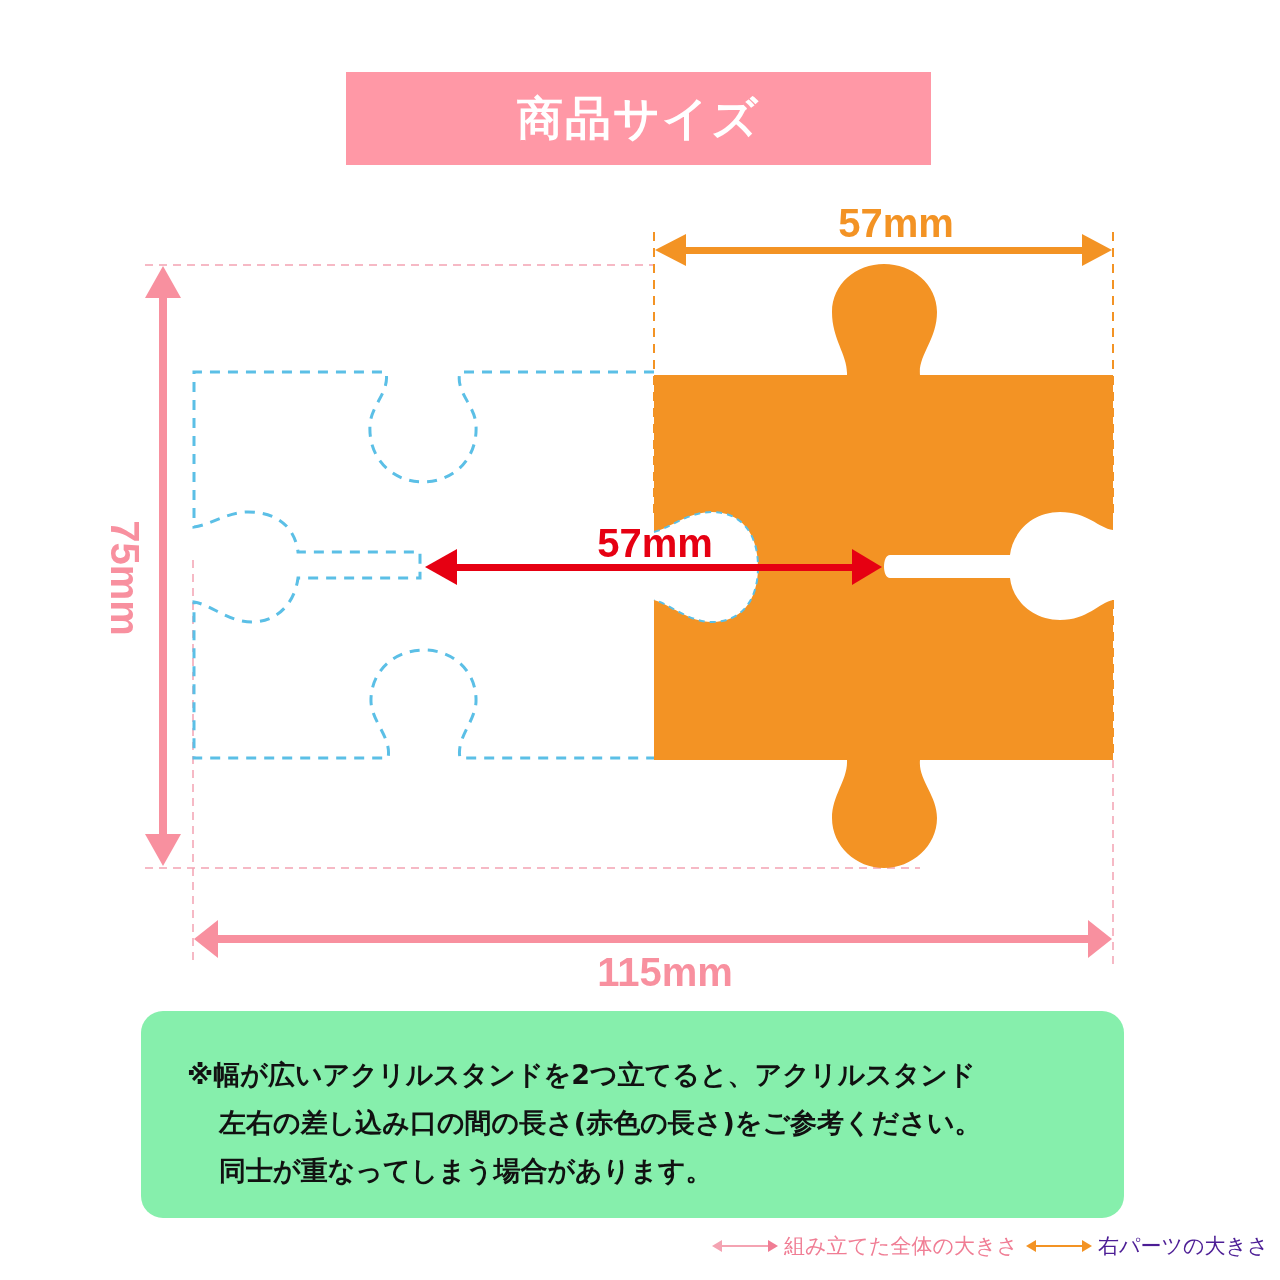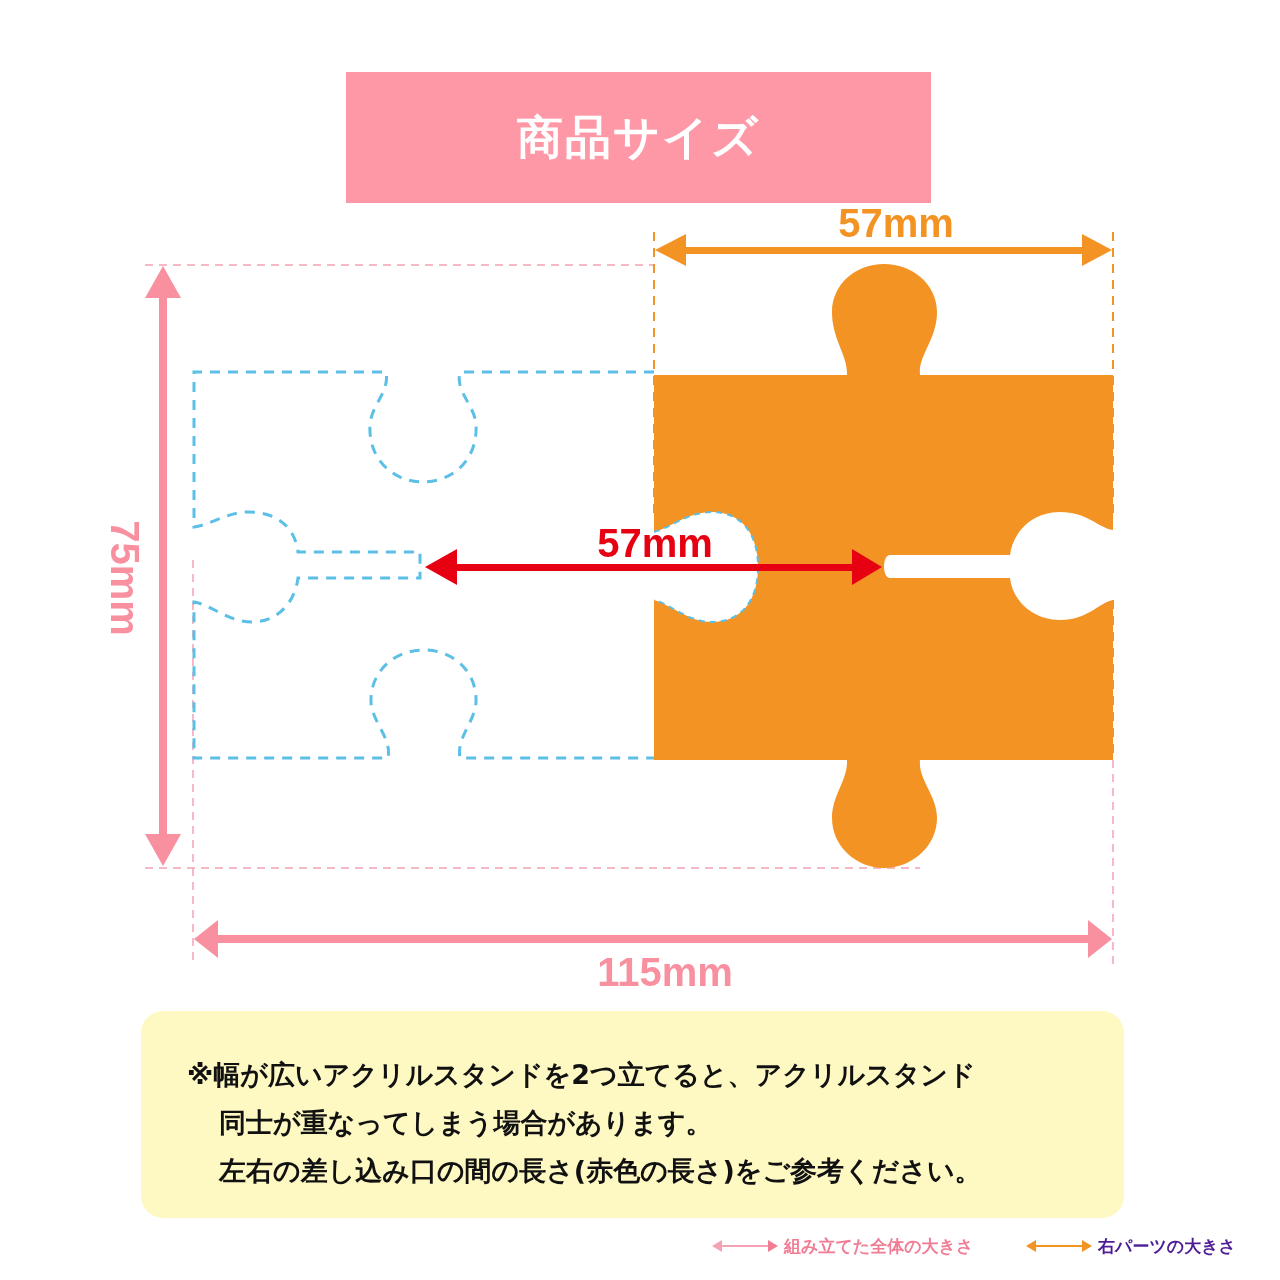--- a/index.html
+++ b/index.html
@@ -1,29 +1,29 @@
 <!DOCTYPE html>
 <html><head>
   <meta charset="utf-8">
   <style>
     html, body { margin: 0; padding: 0; background: #ffffff; }
     body { width: 1280px; height: 1280px; position: relative; overflow: hidden;
            font-family: "DejaVu Sans", sans-serif; }
-    .title-banner { position: absolute; left: 346px; top: 72px; width: 585px; height: 131px;
+    .title-banner { position: absolute; left: 346px; top: 72px; width: 585px; height: 93px;
                     background: #ff98a6; display: flex; align-items: center; justify-content: center; }
     .title-banner span { color: #ffffff; font-size: 46px; font-weight: bold; letter-spacing: 2px; }
     svg.diagram { position: absolute; left: 0; top: 0; }
     .note-box { position: absolute; left: 141px; top: 1011px; width: 983px; height: 207px;
-                background: #fef9c3; border-radius: 22px; box-sizing: border-box;
+                background: #86efac; border-radius: 22px; box-sizing: border-box;
                 padding: 40px 0 0 46px; }
     .note-line { font-size: 27px; line-height: 48px; color: #111111; font-weight: bold;
                  font-family: "DejaVu Sans", sans-serif; white-space: nowrap; }
     .note-line.indent { padding-left: 32px; }
     .legend { position: absolute; top: 1234px; height: 24px; display: flex; align-items: center;
-              font-size: 17px; font-weight: bold; }
+              font-size: 21px; font-weight: normal; }
     .legend .arrow { display: inline-block; width: 66px; height: 14px; margin-right: 6px; }
   </style>
 </head>
 <body>
 
 <div class="title-banner">
   <span>商品サイズ</span>
 </div>
 
 <svg class="diagram" width="1280" height="1010" viewBox="0 0 1280 1010">
@@ -77,22 +77,22 @@
   <g fill="#f8909f">
     <rect x="218" y="935" width="870" height="8"></rect>
     <polygon points="194,939 218,920 218,958"></polygon>
     <polygon points="1112,939 1088,920 1088,958"></polygon>
   </g>
   <text x="665" y="986" text-anchor="middle" font-family="'Liberation Sans', sans-serif" font-weight="bold" font-size="40" fill="#f8909f">115mm</text>
 </svg>
 
 <div class="note-box">
   <div class="note-line">※幅が広いアクリルスタンドを2つ立てると、アクリルスタンド</div>
+  <div class="note-line indent">左右の差し込み口の間の長さ(赤色の長さ)をご参考ください。</div>
   <div class="note-line indent">同士が重なってしまう場合があります。</div>
-  <div class="note-line indent">左右の差し込み口の間の長さ(赤色の長さ)をご参考ください。</div>
 </div>
 
 <div class="legend" style="left:712px; color:#f07d94;">
   <svg class="arrow" viewBox="0 0 66 14">
     <rect x="8" y="6" width="50" height="2" fill="#f4a3b2"></rect>
     <polygon points="0,7 10,1 10,13" fill="#f4a3b2"></polygon>
     <polygon points="66,7 56,1 56,13" fill="#f07d94"></polygon>
   </svg>
   <span>組み立てた全体の大きさ</span>
 </div>

